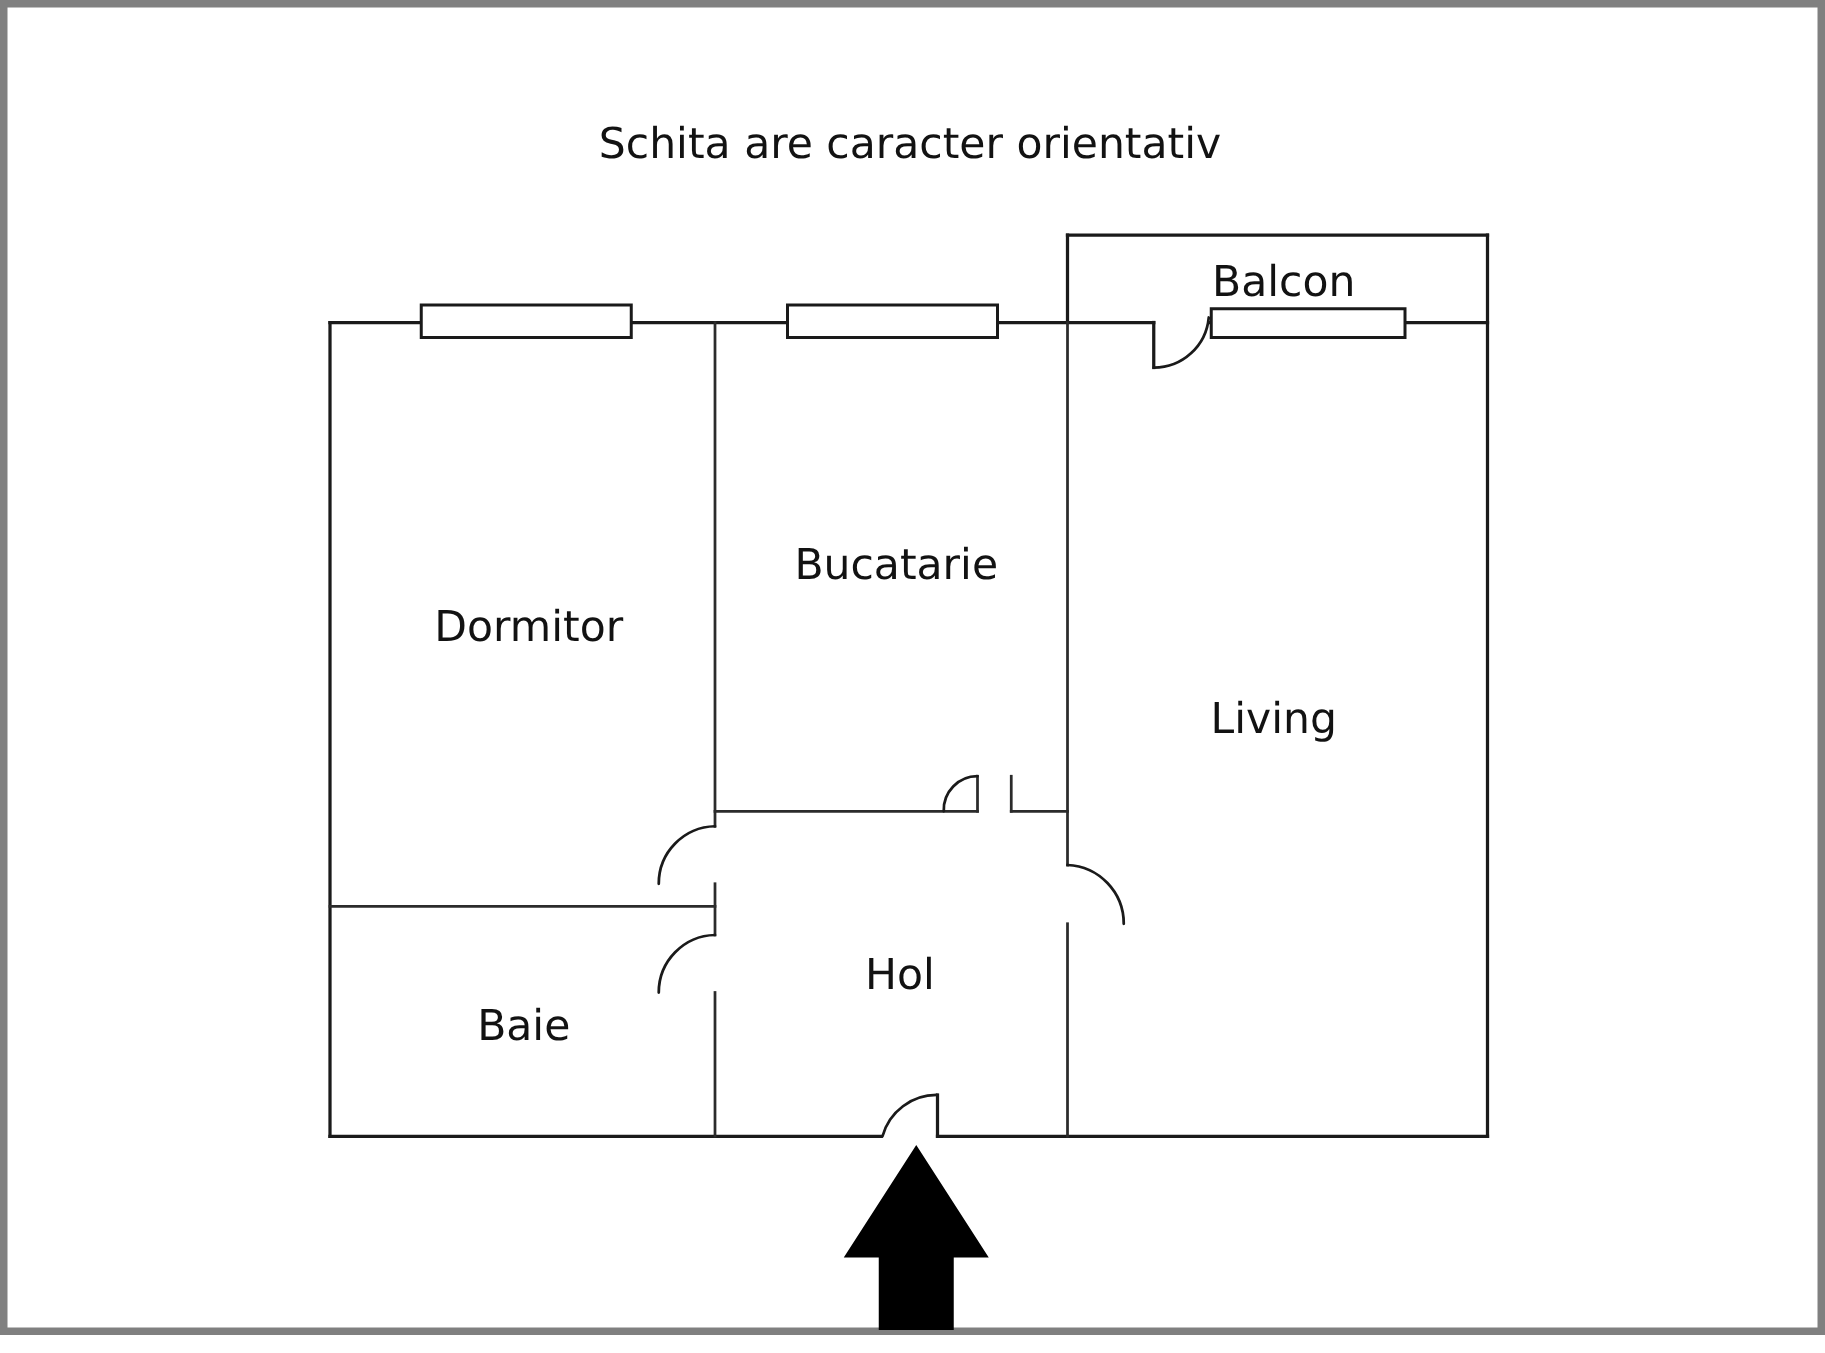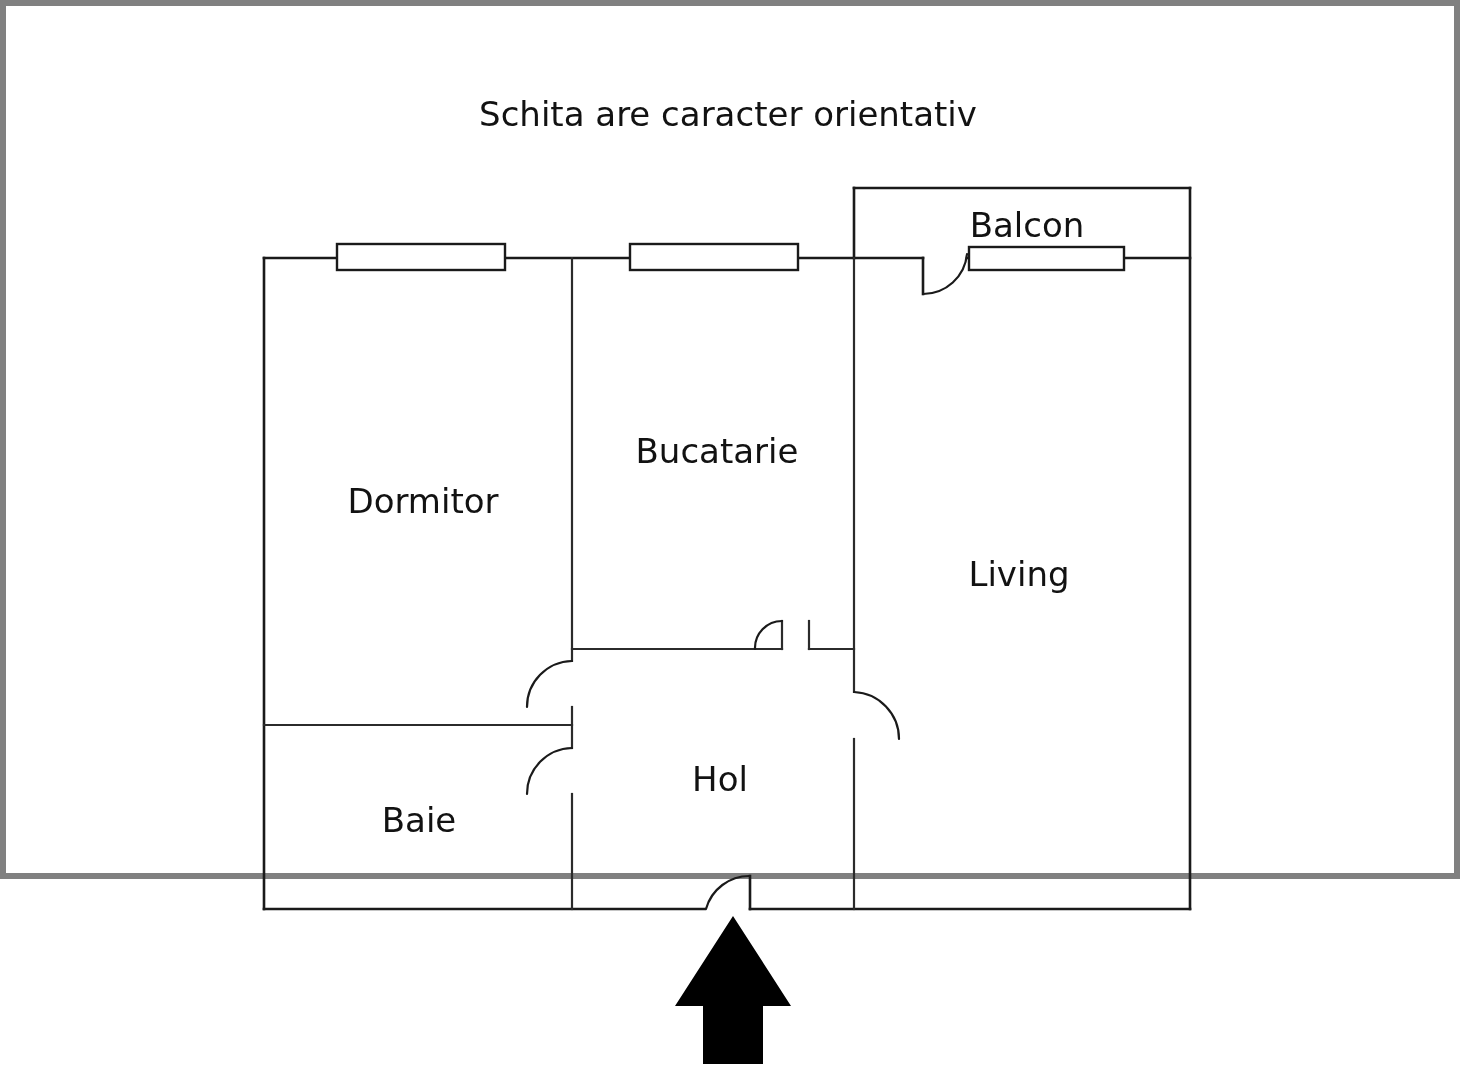--- a/index.html
+++ b/index.html
@@ -9,21 +9,21 @@
   }
   body {
     width: 1460px;
     height: 1082px;
     font-family: "DejaVu Sans", sans-serif;
     overflow: hidden;
   }
   #page {
     position: relative;
     width: 1460px;
-    height: 879px;
+    height: 1068px;
     background: #ffffff;
     box-sizing: border-box;
     border: 6px solid #808080;
   }
   #plan-svg {
     position: absolute;
     left: 0;
     top: 0;
     width: 1460px;
     height: 1082px;

